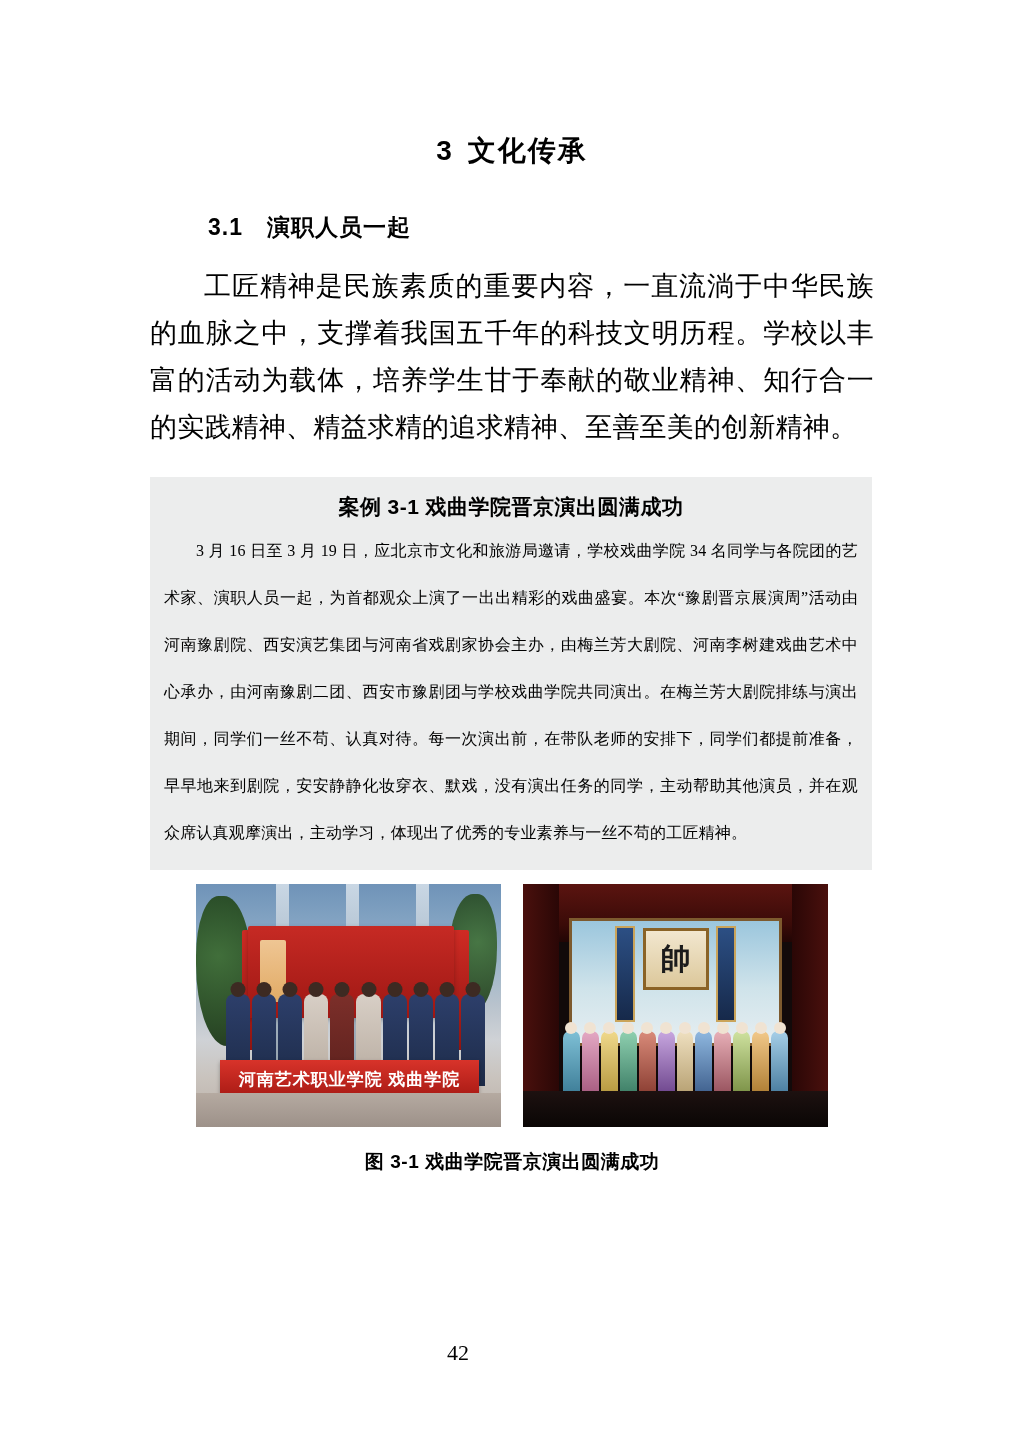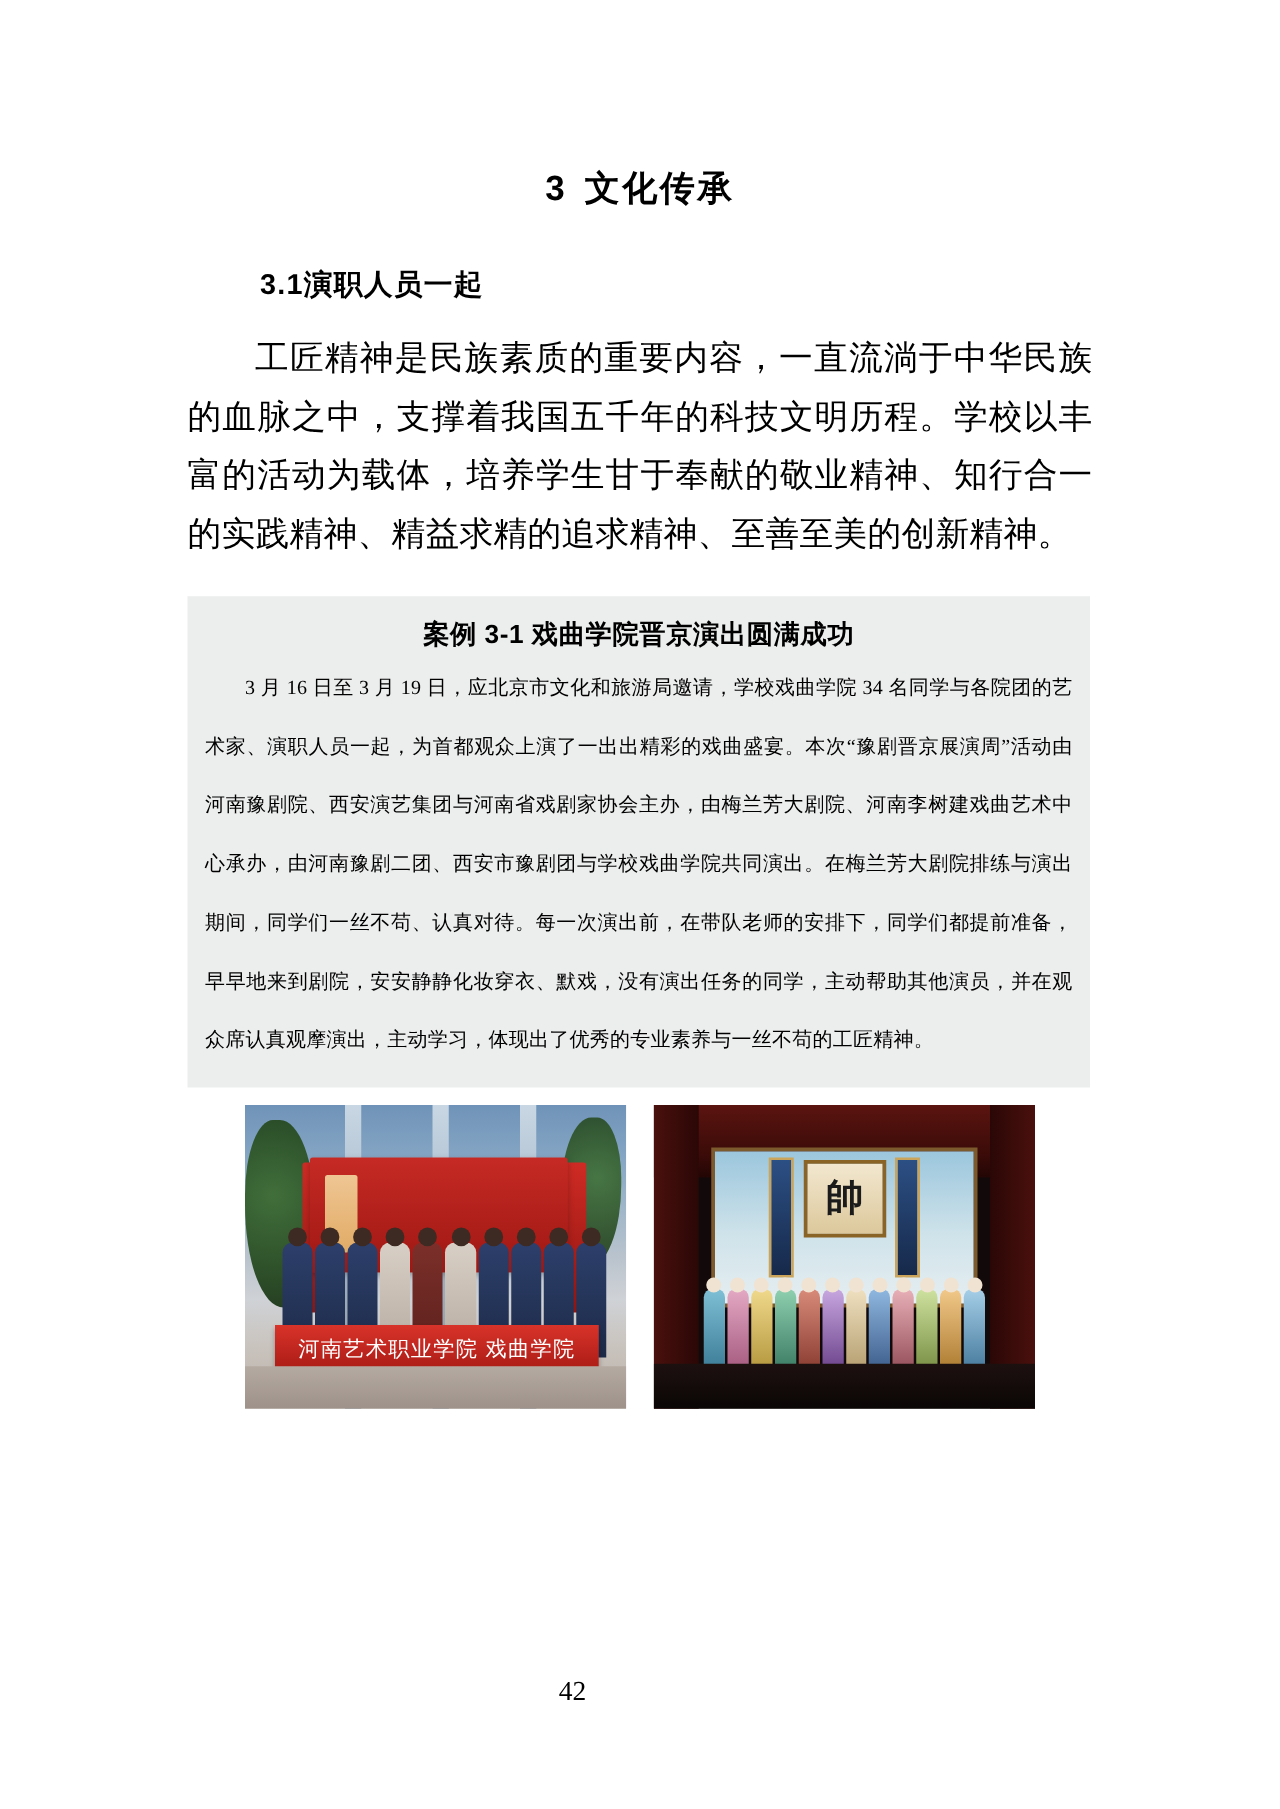--- a/index.html
+++ b/index.html
@@ -46,21 +46,21 @@
   .section-title {
     font-size: 23px;
     font-weight: bold;
     margin: 0;
     padding-top: 42px;
     padding-left: 58px;
     letter-spacing: 1px;
     font-family: "Liberation Sans", sans-serif;
   }
   .section-title .snum {
-    margin-right: 0;
+    margin-right: 24px;
   }
 
   
   .body-para {
     font-size: 27px;
     line-height: 47px;
     text-align: justify;
     text-justify: inter-ideograph;
     text-indent: 2em;
     margin: 0;
@@ -190,21 +190,21 @@
     top: 176px; height: 38px;
     background: linear-gradient(180deg,#d8332a,#a81a14);
     display: flex;
     align-items: center;
     justify-content: center;
     box-shadow: 0 2px 4px rgba(0,0,0,.3);
   }
   .p1-banner span {
     color: #ffffff;
     font-size: 17px;
-    font-weight: normal;
+    font-weight: bold;
     letter-spacing: 1px;
     font-family: "Liberation Sans", sans-serif;
     white-space: nowrap;
   }
   .p1-floor {
     position: absolute;
     left: 0; right: 0; bottom: 0; height: 34px;
     background: linear-gradient(180deg,#b5aaa1,#9d9189);
   }
   .p1-side-banner {
@@ -382,17 +382,20 @@
           <div class="p2-actor" style="background:linear-gradient(180deg,#e8b0b8,#99545f)"></div>
           <div class="p2-actor" style="background:linear-gradient(180deg,#cfe2a0,#7d9348)"></div>
           <div class="p2-actor" style="background:linear-gradient(180deg,#f2c98a,#b07f35)"></div>
           <div class="p2-actor" style="background:linear-gradient(180deg,#a6cfe8,#4b7ea0)"></div>
         </div>
         <div class="p2-floor"></div>
       </div>
 
     </div>
 
+    <div class="fig-caption">
+      <span>图</span><span class="fnum">3-1</span><span>戏曲学院晋京演出圆满成功</span>
+    </div>
 
   </div>
 
   <div class="page-number">42</div>
 </div>
 
 </body></html>

